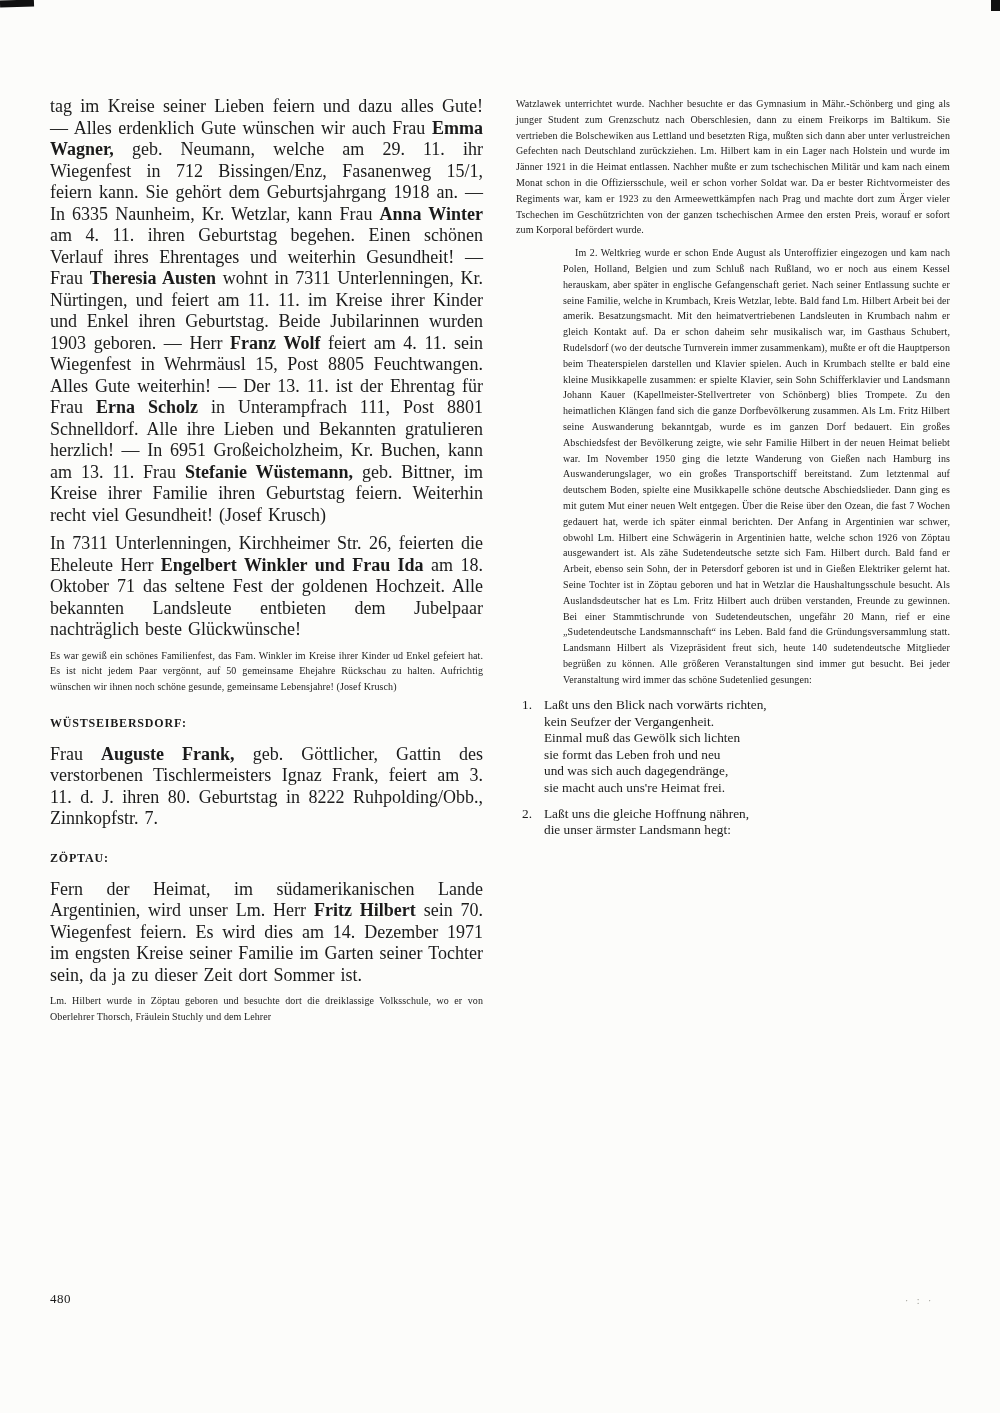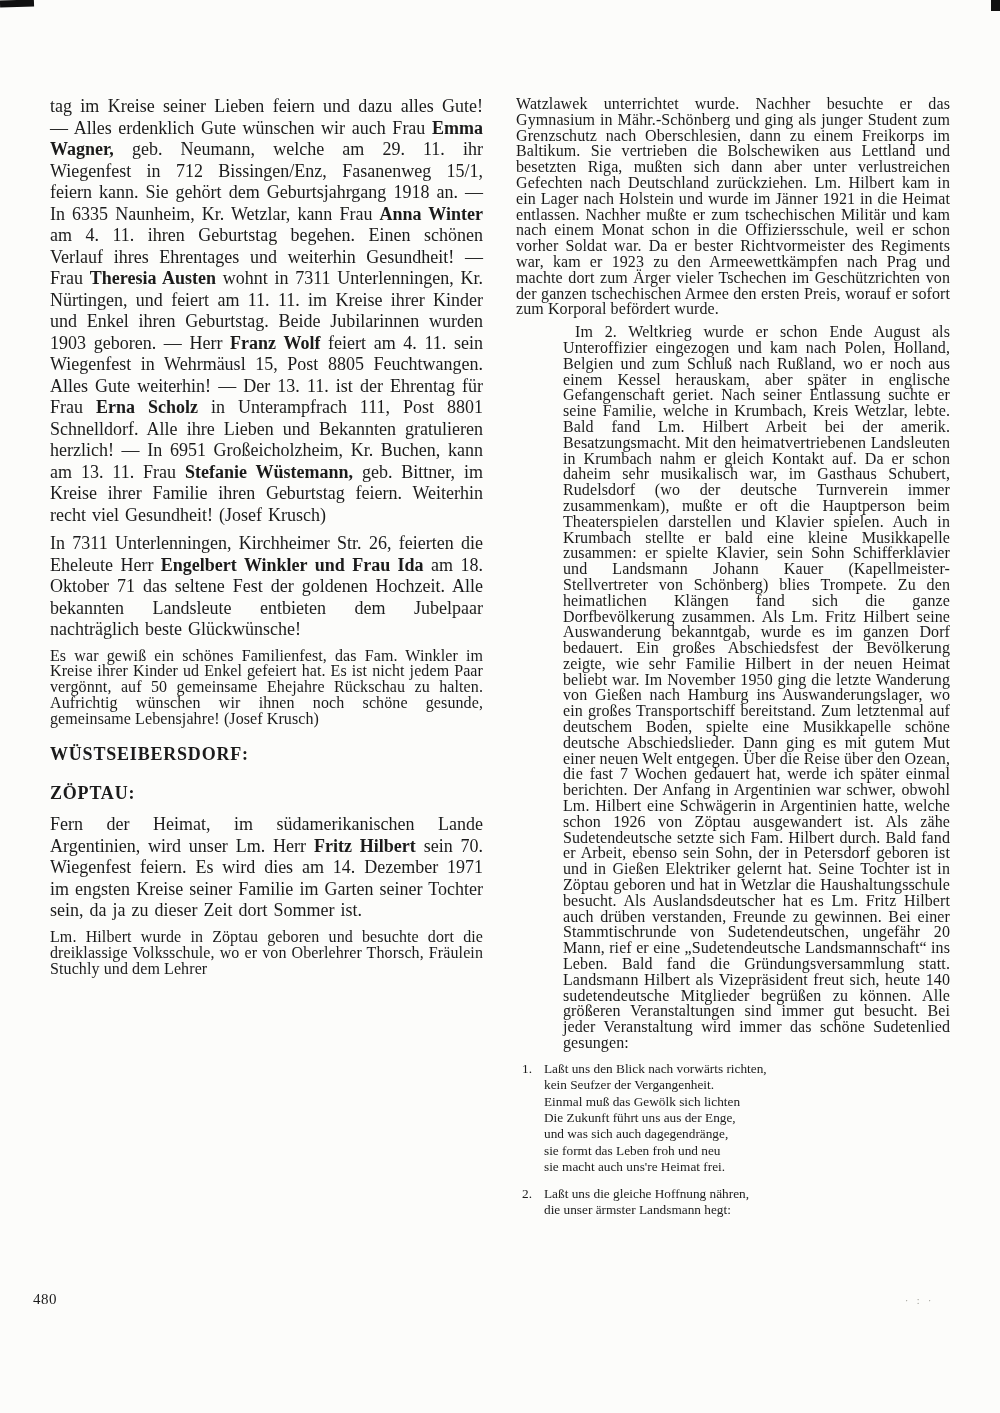--- a/index.html
+++ b/index.html
@@ -14,39 +14,39 @@
     font-family: "Liberation Serif", serif;
     overflow: hidden;
   }
   .columns { display: flex; gap: 33px; align-items: flex-start; }
   .col { min-width: 0; }
   .col-left  { flex: 0 0 433px; width: 433px; }
   .col-right { flex: 1 1 auto; }
 
   .para { margin: 0 0 7px 0; text-align: justify; hyphens: auto; }
   .para.large { font-size: 18px; line-height: 21.5px; word-spacing: 1.5px; }
-  .para.small { font-size: 16px; line-height: 15.8px; letter-spacing: 0.1px; }
+  .para.small { font-size: 10px; line-height: 15.8px; letter-spacing: 0.1px; }
   .para.indent { text-indent: 12px; margin-left: 47px; }
   .bold { font-weight: bold; }
 
   .section-heading {
-    font-size: 18px; line-height: 22px; font-weight: bold;
+    font-size: 12px; line-height: 22px; font-weight: bold;
     letter-spacing: 0.8px; margin: 17px 0 10px 0; font-family: Liberation Serif, serif;
   }
 
   .verse {
     display: flex; margin: 10px 0 0 6px;
     font-size: 13.3px; line-height: 16.4px; text-align: left;
   }
   .verse-num { flex: 0 0 22px; width: 22px; }
   .verse-lines { flex: 1 1 auto; }
 
   .page-number {
-    position: absolute; left: 33px; top: 1291px;
-    font-size: 15px; letter-spacing: 0.5px;
+    position: absolute; left: 50px; top: 1291px;
+    font-size: 13px; letter-spacing: 0.5px;
   }
 
   
   .artifact { position: absolute; background: #111; }
   .artifact-tl { left: 0; top: 0; width: 34px; height: 7px; transform: rotate(-2deg); }
   .artifact-tr { right: 0; top: 0; width: 9px; height: 11px; }
   .speckle { position: absolute; color: #9a9a92; font-size: 10px; letter-spacing: 3px; }
 </style>
 </head>
 <body>
@@ -54,36 +54,36 @@
 <div class="page">
   <div class="artifact artifact-tl"></div>
   <div class="artifact artifact-tr"></div>
 
   <div class="columns">
     <div class="col col-left">
         <p class="para large"><span>tag im Kreise seiner Lieben feiern und dazu alles Gute! — Alles erdenklich Gute wünschen wir auch Frau </span><span class="bold">Emma Wagner,</span><span> geb. Neumann, welche am 29. 11. ihr Wiegenfest in 712 Bissingen/Enz, Fasanenweg 15/1, feiern kann. Sie gehört dem Geburtsjahrgang 1918 an. — In 6335 Naunheim, Kr. Wetzlar, kann Frau </span><span class="bold">Anna Winter</span><span> am 4. 11. ihren Geburtstag begehen. Einen schönen Verlauf ihres Ehrentages und weiterhin Gesundheit! — Frau </span><span class="bold">Theresia Austen</span><span> wohnt in 7311 Unterlenningen, Kr. Nürtingen, und feiert am 11. 11. im Kreise ihrer Kinder und Enkel ihren Geburtstag. Beide Jubilarinnen wurden 1903 geboren. — Herr </span><span class="bold">Franz Wolf</span><span> feiert am 4. 11. sein Wiegenfest in Wehrmäusl 15, Post 8805 Feuchtwangen. Alles Gute weiterhin! — Der 13. 11. ist der Ehrentag für Frau </span><span class="bold">Erna Scholz</span><span> in Unterampfrach 111, Post 8801 Schnelldorf. Alle ihre Lieben und Bekannten gratulieren herzlich! — In 6951 Großeicholzheim, Kr. Buchen, kann am 13. 11. Frau </span><span class="bold">Stefanie Wüstemann,</span><span> geb. Bittner, im Kreise ihrer Familie ihren Geburtstag feiern. Weiterhin recht viel Gesundheit! (Josef Krusch)</span></p>
         <p class="para large"><span>In 7311 Unterlenningen, Kirchheimer Str. 26, feierten die Eheleute Herr </span><span class="bold">Engelbert Winkler und Frau Ida</span><span> am 18. Oktober 71 das seltene Fest der goldenen Hochzeit. Alle bekannten Landsleute entbieten dem Jubelpaar nachträglich beste Glückwünsche!</span></p>
         <p class="para small"><span>Es war gewiß ein schönes Familienfest, das Fam. Winkler im Kreise ihrer Kinder ud Enkel gefeiert hat. Es ist nicht jedem Paar vergönnt, auf 50 gemeinsame Ehejahre Rückschau zu halten. Aufrichtig wünschen wir ihnen noch schöne gesunde, gemeinsame Lebensjahre! (Josef Krusch)</span></p>
         <h2 class="section-heading">WÜSTSEIBERSDORF:</h2>
+        <p class="para large"><span>Frau </span><span class="bold">Auguste Frank,</span><span> geb. Göttlicher, Gattin des verstorbenen Tischlermeisters Ignaz Frank, feiert am 3. 11. d. J. ihren 80. Geburtstag in 8222 Ruhpolding/Obb., Zinnkopfstr. 7.</span></p>
         <h2 class="section-heading">ZÖPTAU:</h2>
         <p class="para large"><span>Fern der Heimat, im südamerikanischen Lande Argentinien, wird unser Lm. Herr </span><span class="bold">Fritz Hilbert</span><span> sein 70. Wiegenfest feiern. Es wird dies am 14. Dezember 1971 im engsten Kreise seiner Familie im Garten seiner Tochter sein, da ja zu dieser Zeit dort Sommer ist.</span></p>
         <p class="para small"><span>Lm. Hilbert wurde in Zöptau geboren und besuchte dort die dreiklassige Volksschule, wo er von Oberlehrer Thorsch, Fräulein Stuchly und dem Lehrer</span></p>
       </div>
     <div class="col col-right">
         <p class="para small"><span>Watzlawek unterrichtet wurde. Nachher besuchte er das Gymnasium in Mähr.-Schönberg und ging als junger Student zum Grenzschutz nach Oberschlesien, dann zu einem Freikorps im Baltikum. Sie vertrieben die Bolschewiken aus Lettland und besetzten Riga, mußten sich dann aber unter verlustreichen Gefechten nach Deutschland zurückziehen. Lm. Hilbert kam in ein Lager nach Holstein und wurde im Jänner 1921 in die Heimat entlassen. Nachher mußte er zum tschechischen Militär und kam nach einem Monat schon in die Offiziersschule, weil er schon vorher Soldat war. Da er bester Richtvormeister des Regiments war, kam er 1923 zu den Armeewettkämpfen nach Prag und machte dort zum Ärger vieler Tschechen im Geschützrichten von der ganzen tschechischen Armee den ersten Preis, worauf er sofort zum Korporal befördert wurde.</span></p>
         <p class="para small indent"><span>Im 2. Weltkrieg wurde er schon Ende August als Unteroffizier eingezogen und kam nach Polen, Holland, Belgien und zum Schluß nach Rußland, wo er noch aus einem Kessel herauskam, aber später in englische Gefangenschaft geriet. Nach seiner Entlassung suchte er seine Familie, welche in Krumbach, Kreis Wetzlar, lebte. Bald fand Lm. Hilbert Arbeit bei der amerik. Besatzungsmacht. Mit den heimatvertriebenen Landsleuten in Krumbach nahm er gleich Kontakt auf. Da er schon daheim sehr musikalisch war, im Gasthaus Schubert, Rudelsdorf (wo der deutsche Turnverein immer zusammenkam), mußte er oft die Hauptperson beim Theaterspielen darstellen und Klavier spielen. Auch in Krumbach stellte er bald eine kleine Musikkapelle zusammen: er spielte Klavier, sein Sohn Schifferklavier und Landsmann Johann Kauer (Kapellmeister-Stellvertreter von Schönberg) blies Trompete. Zu den heimatlichen Klängen fand sich die ganze Dorfbevölkerung zusammen. Als Lm. Fritz Hilbert seine Auswanderung bekanntgab, wurde es im ganzen Dorf bedauert. Ein großes Abschiedsfest der Bevölkerung zeigte, wie sehr Familie Hilbert in der neuen Heimat beliebt war. Im November 1950 ging die letzte Wanderung von Gießen nach Hamburg ins Auswanderungslager, wo ein großes Transportschiff bereitstand. Zum letztenmal auf deutschem Boden, spielte eine Musikkapelle schöne deutsche Abschiedslieder. Dann ging es mit gutem Mut einer neuen Welt entgegen. Über die Reise über den Ozean, die fast 7 Wochen gedauert hat, werde ich später einmal berichten. Der Anfang in Argentinien war schwer, obwohl Lm. Hilbert eine Schwägerin in Argentinien hatte, welche schon 1926 von Zöptau ausgewandert ist. Als zähe Sudetendeutsche setzte sich Fam. Hilbert durch. Bald fand er Arbeit, ebenso sein Sohn, der in Petersdorf geboren ist und in Gießen Elektriker gelernt hat. Seine Tochter ist in Zöptau geboren und hat in Wetzlar die Haushaltungsschule besucht. Als Auslandsdeutscher hat es Lm. Fritz Hilbert auch drüben verstanden, Freunde zu gewinnen. Bei einer Stammtischrunde von Sudetendeutschen, ungefähr 20 Mann, rief er eine „Sudetendeutsche Landsmannschaft“ ins Leben. Bald fand die Gründungsversammlung statt. Landsmann Hilbert als Vizepräsident freut sich, heute 140 sudetendeutsche Mitglieder begrüßen zu können. Alle größeren Veranstaltungen sind immer gut besucht. Bei jeder Veranstaltung wird immer das schöne Sudetenlied gesungen:</span></p>
         <div class="verse">
           <span class="verse-num">1.</span>
           <div class="verse-lines">
             <div>Laßt uns den Blick nach vorwärts richten,</div>
             <div>kein Seufzer der Vergangenheit.</div>
             <div>Einmal muß das Gewölk sich lichten</div>
-            <div>Die Zukunft führt uns aus der Enge,</div>
+            <div>sie formt das Leben froh und neu</div>
             <div>und was sich auch dagegendränge,</div>
-            <div>sie formt das Leben froh und neu</div>
             <div>sie macht auch uns're Heimat frei.</div>
           </div>
         </div>
         <div class="verse">
           <span class="verse-num">2.</span>
           <div class="verse-lines">
             <div>Laßt uns die gleiche Hoffnung nähren,</div>
             <div>die unser ärmster Landsmann hegt:</div>
           </div>
         </div>

